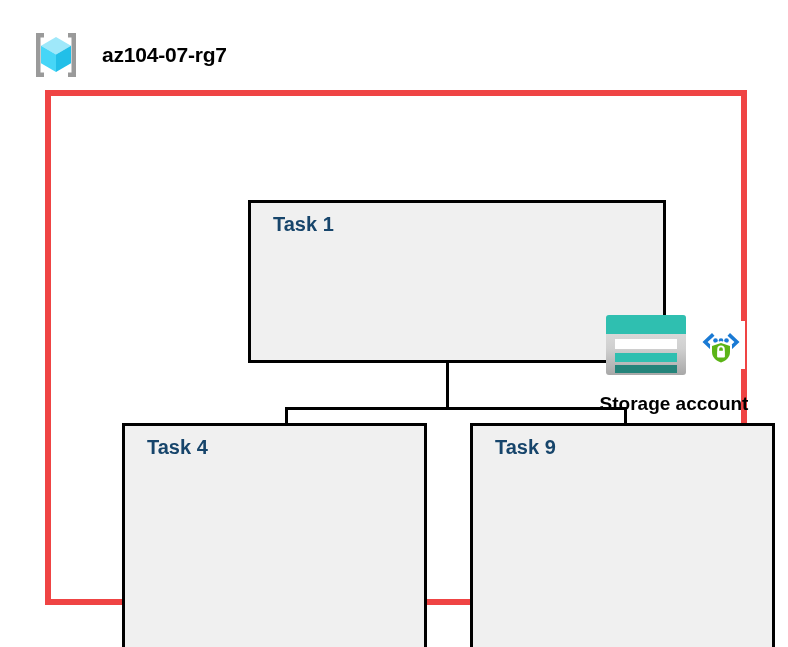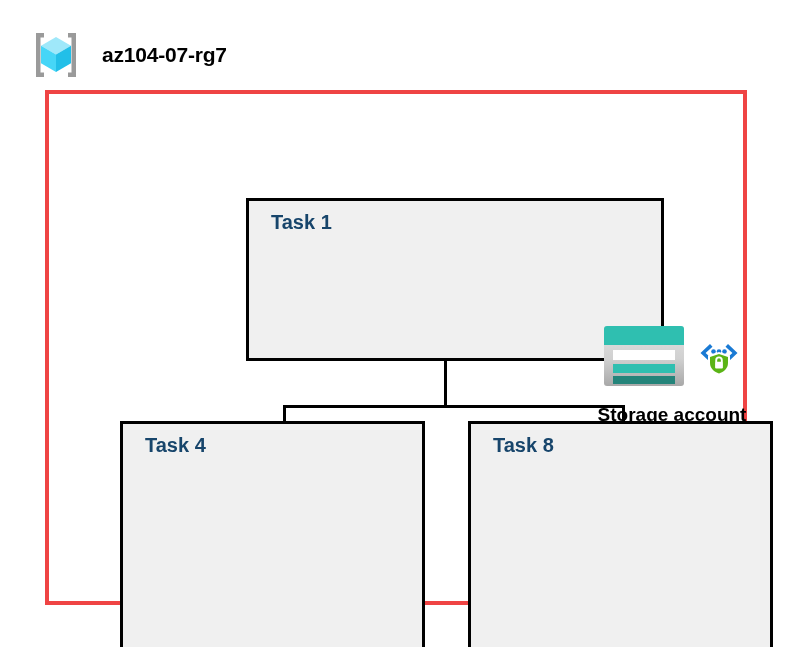--- a/index.html
+++ b/index.html
@@ -42,21 +42,21 @@
     white-space: nowrap;
   }
 
   
   #rg-box {
     position: absolute;
     left: 45px;
     top: 90px;
     width: 702px;
     height: 515px;
-    border: 4px solid #ef4444;
+    border: 6px solid #ef4444;
     background: #ffffff;
     box-sizing: border-box;
   }
 
   
   .task-box {
     position: absolute;
     background: #f0f0f0;
     border: 3px solid #000000;
     box-sizing: border-box;
@@ -84,21 +84,21 @@
   }
   .node-caption {
     font-size: 19px;
     font-weight: bold;
     color: #000000;
     white-space: nowrap;
     line-height: 1;
   }
 
   
-  #storage-node { left: 348px; top: 122px; width: 150px; }
+  #storage-node { left: 348px; top: 109px; width: 150px; }
   #storage-icon-row {
     display: flex;
     align-items: center;
     height: 70px;
   }
   #storage-caption-wrap { margin-top: 12px; }
 
   
   .conn {
     position: absolute;
@@ -200,18 +200,18 @@
         </div>
       </div>
     </div>
 
     <div class="task-box" id="task2-box">
       <div class="task-label">Task 4</div>
 
     </div>
 
     <div class="task-box" id="task3-box">
-      <div class="task-label">Task 8</div>
+      <div class="task-label">Task 9</div>
 
     </div>
 
   </div>
 </div>
 
 </body></html>

